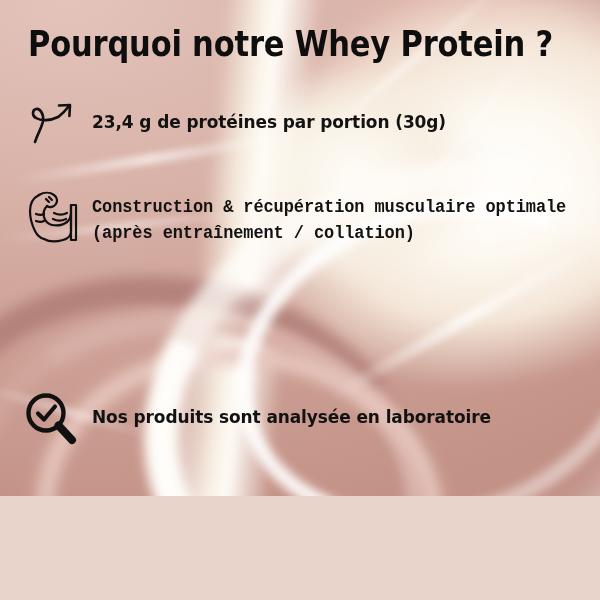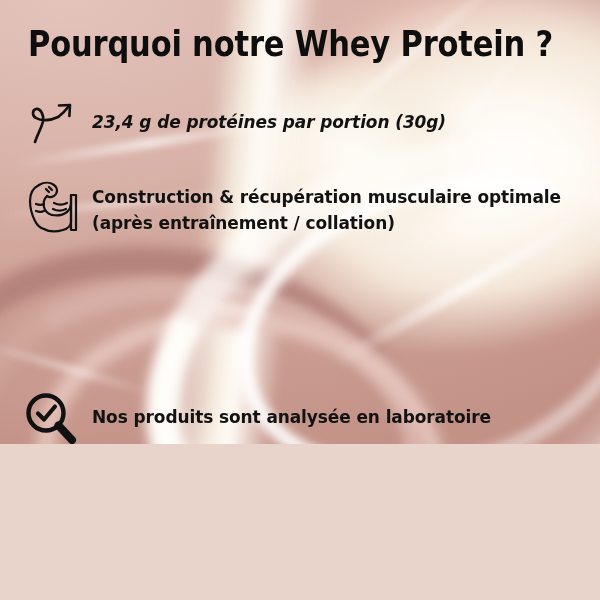--- a/index.html
+++ b/index.html
@@ -2,21 +2,21 @@
 <html><head>
 <meta charset="utf-8">
 <style>
   html,body{margin:0;padding:0;}
   body{
     width:600px;height:600px;overflow:hidden;
     font-family:"DejaVu Sans","Liberation Sans",sans-serif;
     background:#e9d4cc;
   }
   #poster{
-    position:relative;width:600px;height:444px;overflow:hidden;
+    position:relative;width:600px;height:496px;overflow:hidden;
     background:#ecd8d1;
   }
 
   
   .bg{position:absolute;inset:0;overflow:hidden;}
 
   .base{
     position:absolute;inset:-10%;
     background:
       radial-gradient(120% 90% at 18% 8%,  #e3c4bb 0%, #d9b3a9 35%, #cfa398 60%, #c39287 100%),
@@ -108,25 +108,25 @@
 
   .row{position:absolute;left:22px;display:flex;align-items:flex-start;}
   .row .ico{width:58px;flex:0 0 58px;display:flex;justify-content:center;align-items:center;}
   .row .txt{
     margin-left:12px;color:#121212;font-weight:700;
     font-size:17.5px;line-height:26px;letter-spacing:-.1px;
     transform:scaleX(.97);transform-origin:left center;
   }
   .row .txt div{white-space:nowrap;}
 
-  #row1{top:100px;font-style:italic;}
+  #row1{top:100px;}
   #row1 .ico{height:44px;}
   #row1 .txt{padding-top:9px;}
 
-  #row2{top:176px;}
+  #row2{top:186px;font-family:Liberation Mono, monospace;}
   #row2 .ico{height:62px;}
   #row2 .txt{padding-top:8px;}
 
   #row3{top:288px;}
   #row3 .ico{height:72px;}
   #row3 .txt{padding-top:16px;}
 
   #row4{top:390px;}
   #row4 .ico{height:58px;}
   #row4 .txt{padding-top:14px;}

